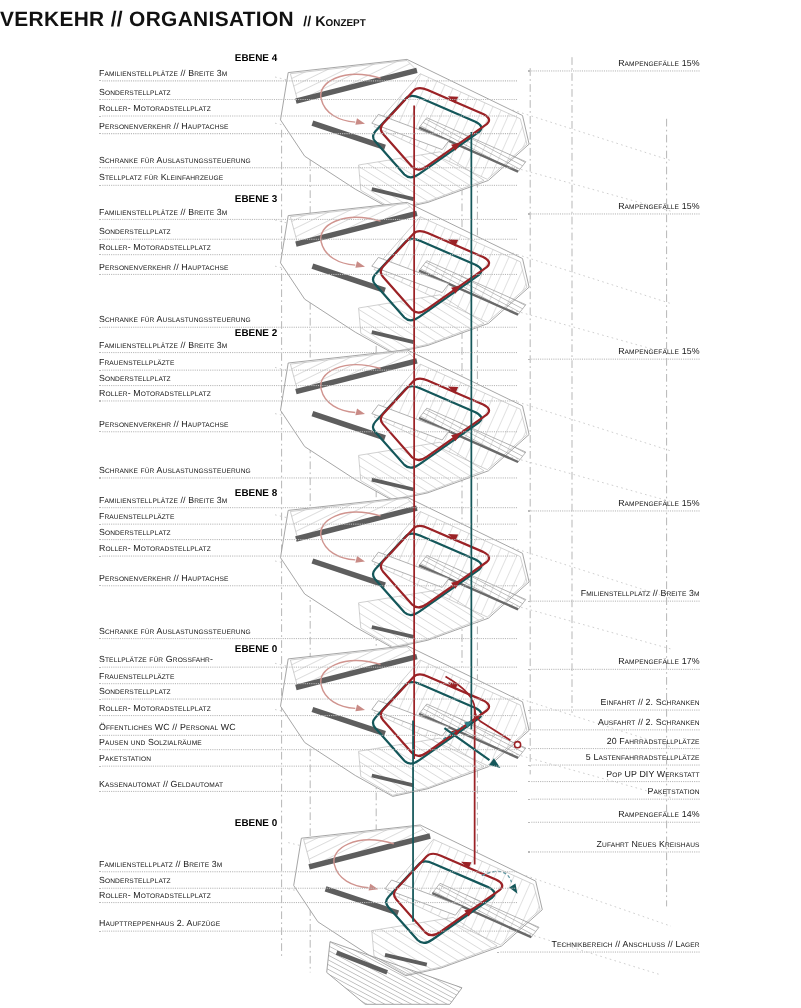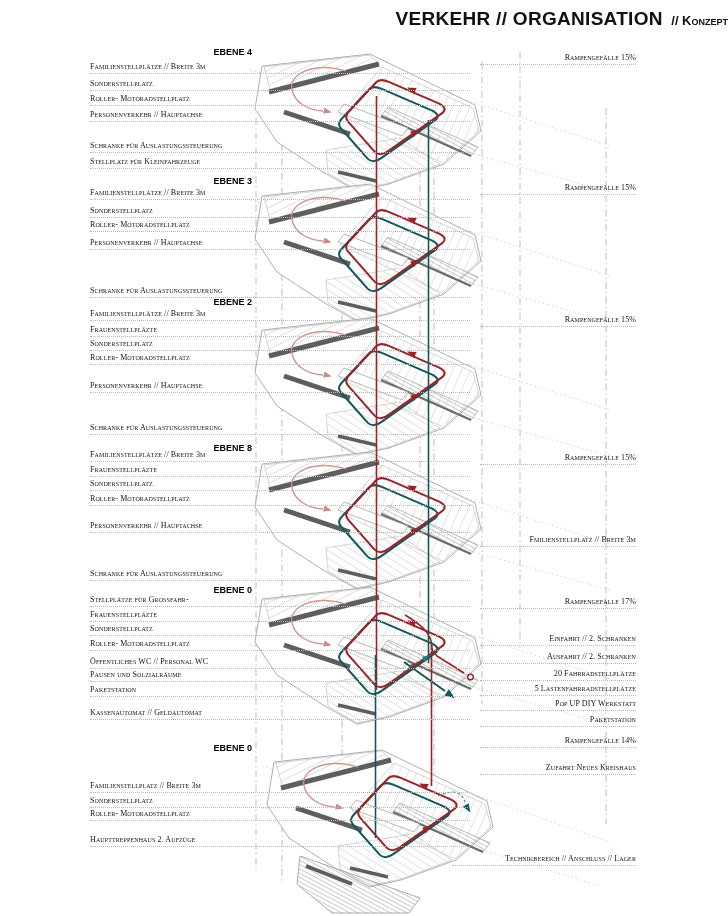--- a/index.html
+++ b/index.html
@@ -1,23 +1,23 @@
 <!DOCTYPE html>
 <html><head>
 <meta charset="utf-8">
 <style>
   html,body{margin:0;padding:0;background:#fff;}
   #page{position:relative;width:728px;height:916px;overflow:hidden;background:#ffffff;
         font-family:"Liberation Sans",sans-serif;}
-  .title{position:absolute;top:8px;left:0;right:0;text-align:right;white-space:nowrap;}
+  .title{position:absolute;top:8px;left:0;right:0;text-align:left;white-space:nowrap;}
   .t-main{font-weight:bold;font-size:19px;letter-spacing:.3px;color:#111;}
   .t-sub{font-weight:600;font-size:13px;font-variant:small-caps;color:#111;margin-left:4px;}
   .lbl{position:absolute;font-size:8px;line-height:10px;font-variant:small-caps;
        letter-spacing:.1px;color:#151515;border-bottom:1px dotted #b9b9b9;
-       white-space:nowrap;height:11px;font-family:Liberation Serif, serif;}
+       white-space:nowrap;height:11px;}
   .left{left:90px;width:380px;text-align:left;}
   .right{left:480px;width:156px;text-align:right;}
   .hdr{position:absolute;left:150px;width:102px;font-weight:bold;font-size:9px;
        line-height:10px;color:#000;text-align:right;white-space:nowrap;}
   svg{position:absolute;left:0;top:0;}
   .p-out{fill:#ffffff;stroke:#9a9a9a;stroke-width:.8;}
   .bar{stroke:#5e5e5e;stroke-linecap:butt;}
   .loop{fill:none;stroke-linejoin:round;}
 </style>
 </head>

